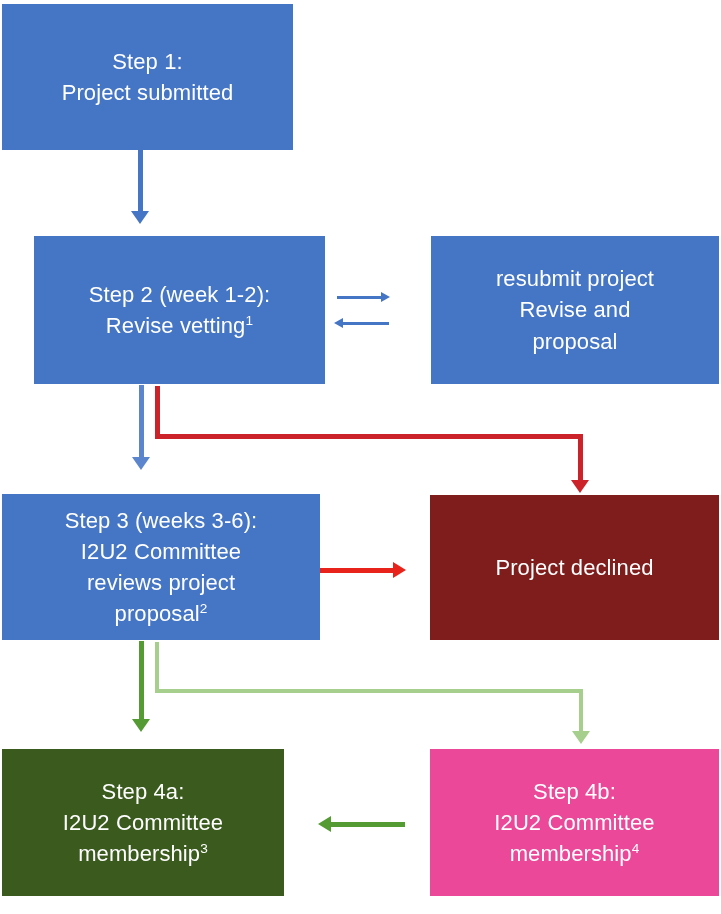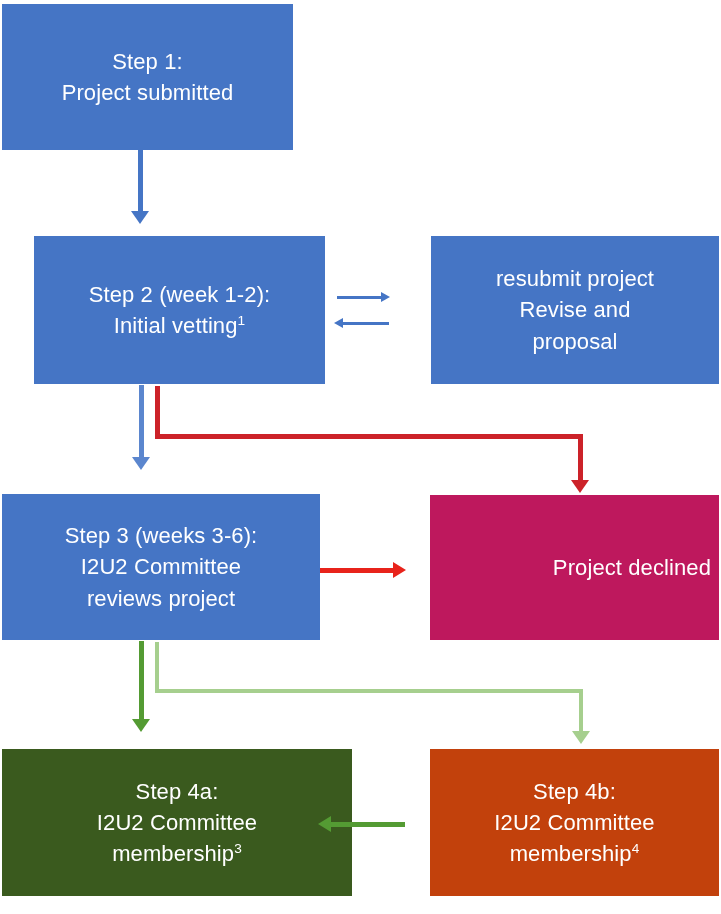--- a/index.html
+++ b/index.html
@@ -29,23 +29,23 @@
     padding: 4px 8px;
     letter-spacing: 0.1px;
   }
   .node .line { display: block; white-space: nowrap; }
   .node .line sup {
     font-size: 0.62em;
     vertical-align: super;
     line-height: 0;
   }
   .blue  { background: #4575C5; }
-  .red   { background: #be185d; align-items: flex-end; }
+  .red   { background: #7f1d1d; }
   .dgreen{ background: #3A5A1E; }
-  .lgreen{ background: #c2410c; }
+  .lgreen{ background: #ec4899; }
 
   
   .seg {
     position: absolute;
     background: currentColor;
   }
   .conn { position: absolute; }
   .arrowhead {
     position: absolute;
     width: 0; height: 0;
@@ -81,40 +81,41 @@
 
 <div id="canvas">
 
   <div class="node blue" style="left:2px; top:4px; width:291px; height:146px;">
     <span class="line">Step 1:</span>
     <span class="line">Project submitted</span>
   </div>
 
   <div class="node blue" style="left:2px; top:236px; width:291px; height:148px;margin-left:32px;">
     <span class="line">Step 2 (week 1-2):</span>
-    <span class="line"><span>Initial vetting</span><sup>1</sup></span>
+    <span class="line"><span>Revise vetting</span><sup>1</sup></span>
   </div>
 
   <div class="node blue" style="left:431px; top:236px; width:288px; height:148px;">
     <span class="line">resubmit project</span>
     <span class="line">Revise and</span>
     <span class="line">proposal</span>
   </div>
 
   <div class="node blue" style="left:2px; top:494px; width:318px; height:146px;">
     <span class="line">Step 3 (weeks 3-6):</span>
     <span class="line">I2U2 Committee</span>
     <span class="line">reviews project</span>
+    <span class="line"><span>proposal</span><sup>2</sup></span>
   </div>
 
   <div class="node red" style="left:430px; top:495px; width:289px; height:145px;">
     <span class="line">Project declined</span>
   </div>
 
-  <div class="node dgreen" style="left:2px; top:749px; width:350px; height:147px;">
+  <div class="node dgreen" style="left:2px; top:749px; width:282px; height:147px;">
     <span class="line">Step 4a:</span>
     <span class="line">I2U2 Committee</span>
     <span class="line"><span>membership</span><sup>3</sup></span>
   </div>
 
   <div class="node lgreen" style="left:430px; top:749px; width:289px; height:147px;">
     <span class="line">Step 4b:</span>
     <span class="line">I2U2 Committee</span>
     <span class="line"><span>membership</span><sup>4</sup></span>
   </div>

